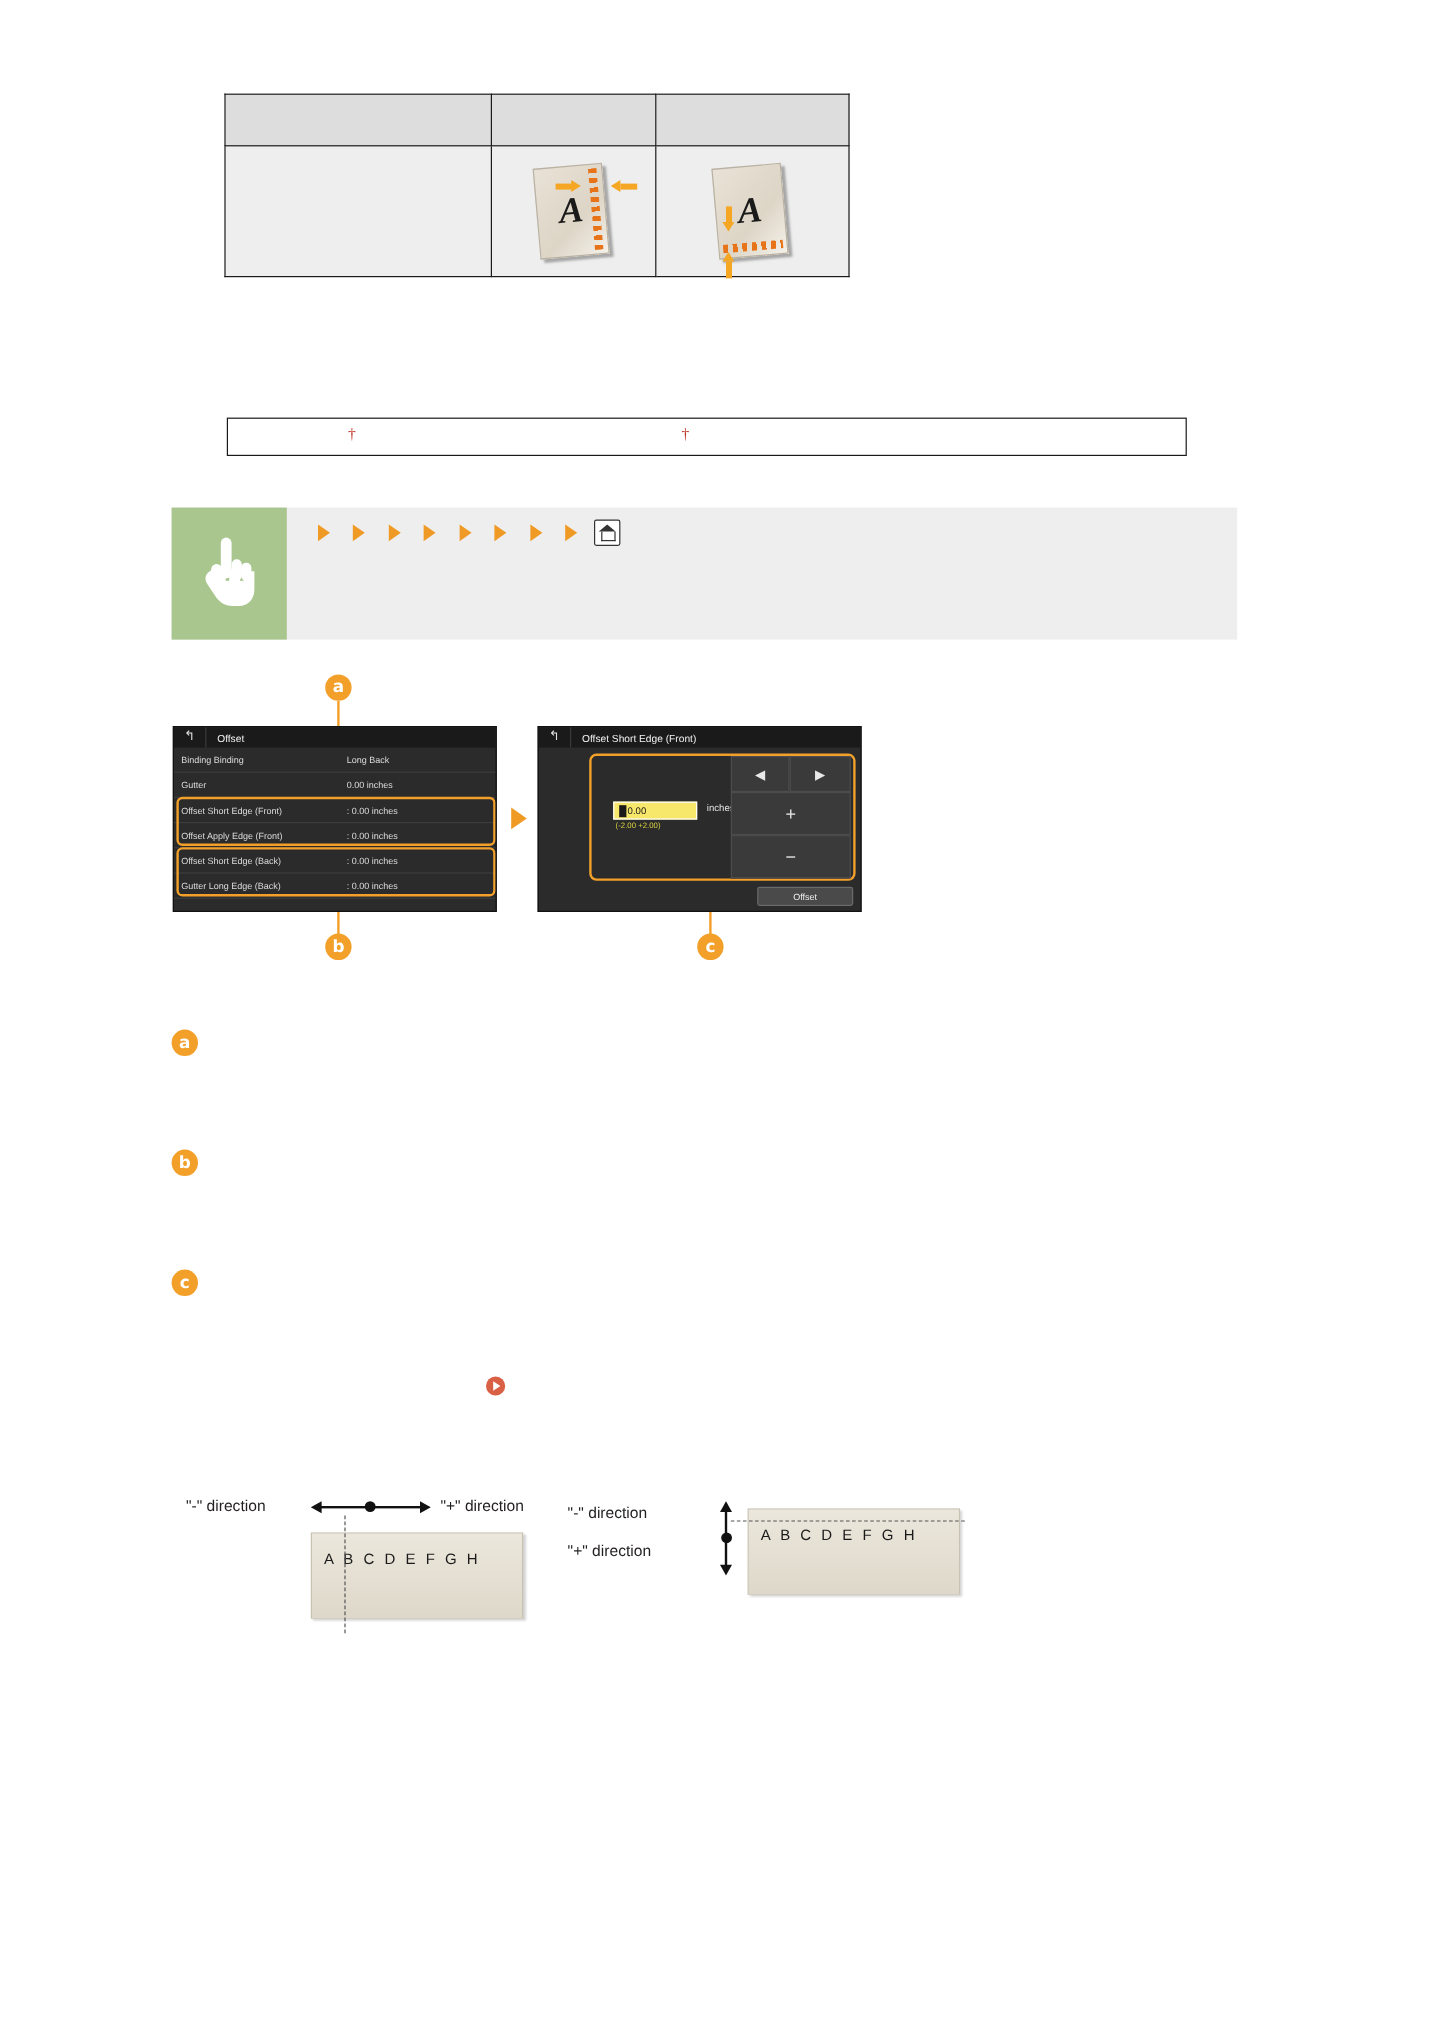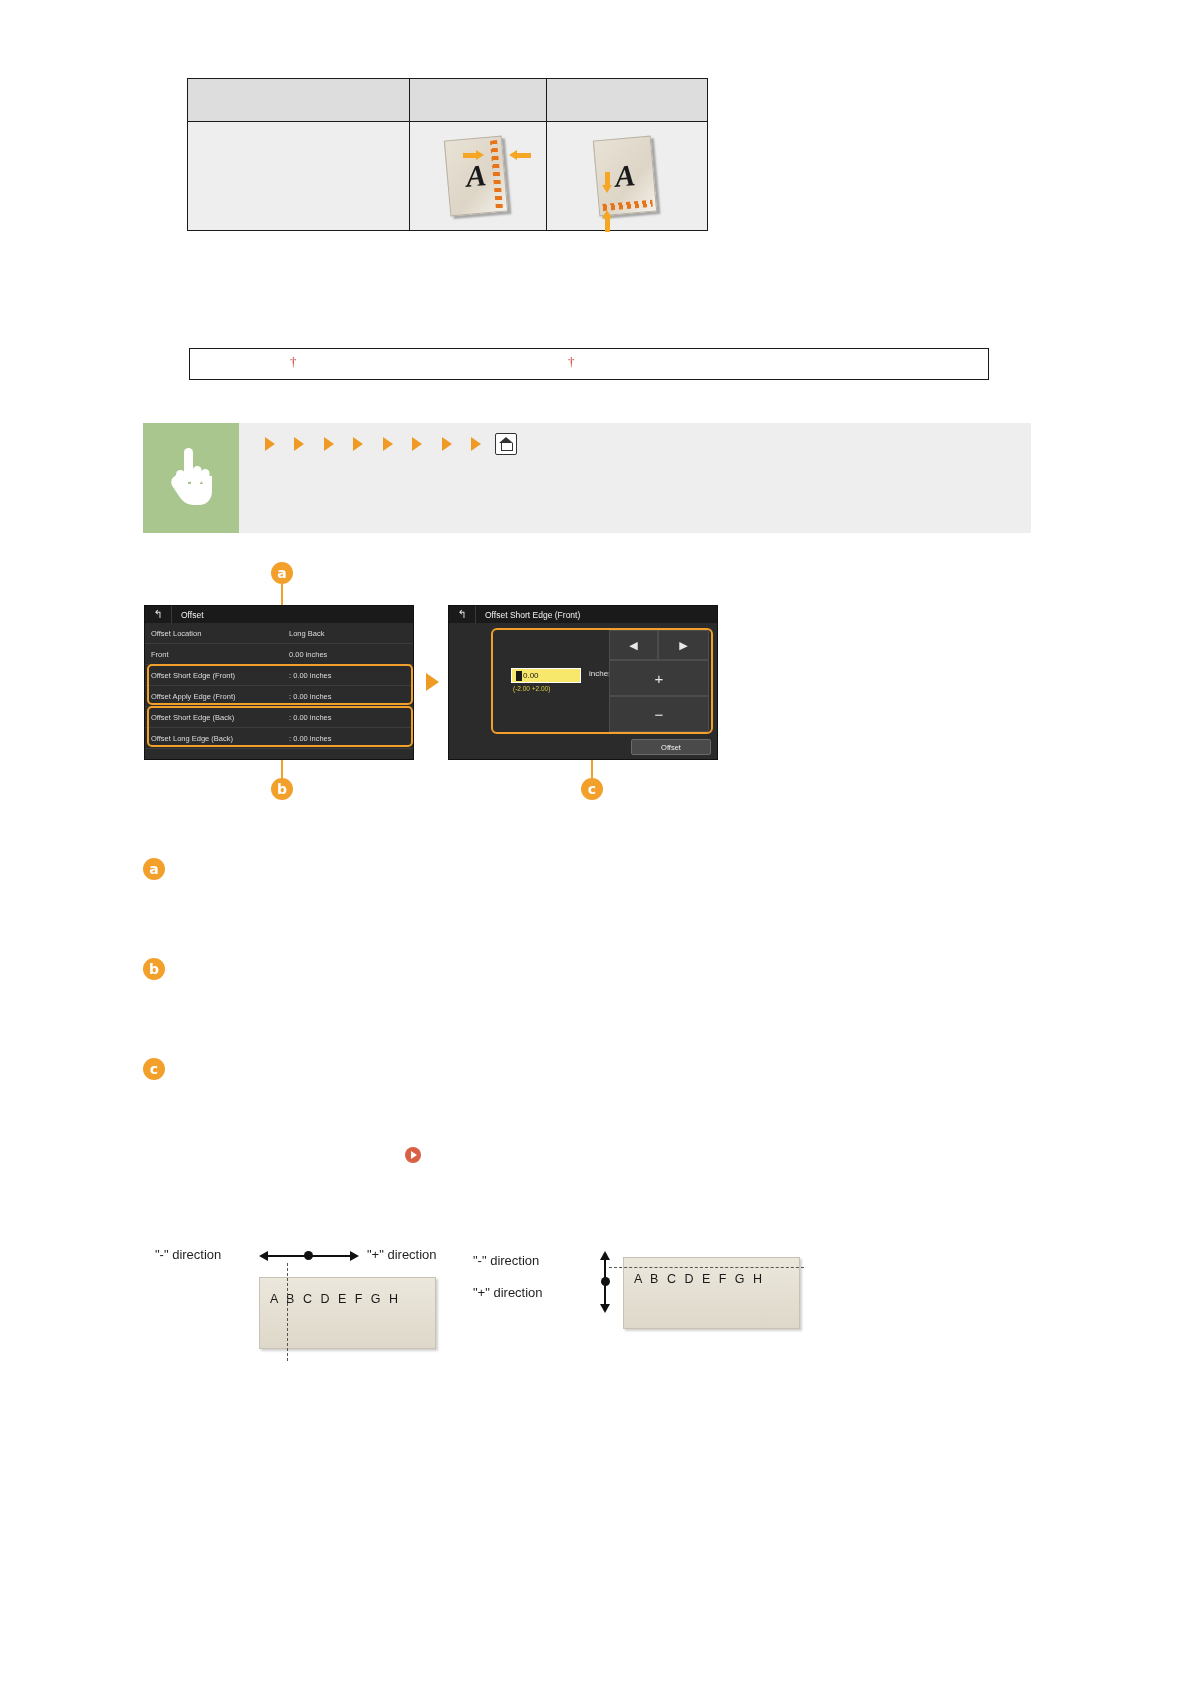--- a/index.html
+++ b/index.html
@@ -379,41 +379,41 @@
 
   <div class="callout" style="left:128px;top:2px;">a</div>
   <div class="lead" style="left:138px;top:24px;width:2px;height:88px;"></div>
 
   <div class="lcd lcd-a">
     <div class="lcd-title">
       <span class="back">↰</span>
       <span class="ttl">Offset</span>
     </div>
     <div class="lcd-row">
-      <span class="lbl">Offset Location</span>
+      <span class="lbl">Binding Binding</span>
       <span class="val">Long Back</span>
     </div>
     <div class="lcd-row">
-      <span class="lbl">Front</span>
+      <span class="lbl">Gutter</span>
       <span class="val">0.00 inches</span>
     </div>
     <div class="lcd-row">
       <span class="lbl">Offset Short Edge (Front)</span>
       <span class="val">: 0.00 inches</span>
     </div>
     <div class="lcd-row">
       <span class="lbl">Offset Apply Edge (Front)</span>
       <span class="val">: 0.00 inches</span>
     </div>
     <div class="lcd-row">
       <span class="lbl">Offset Short Edge (Back)</span>
       <span class="val">: 0.00 inches</span>
     </div>
     <div class="lcd-row">
-      <span class="lbl">Offset Long Edge (Back)</span>
+      <span class="lbl">Gutter Long Edge (Back)</span>
       <span class="val">: 0.00 inches</span>
     </div>
     <div class="hl-box hl-a"></div>
     <div class="hl-box hl-b"></div>
   </div>
 
   <div class="lead" style="left:138px;top:200px;width:2px;height:22px;"></div>
   <div class="callout" style="left:128px;top:218px;">b</div>
 
   <div class="shot-arrow"></div>

